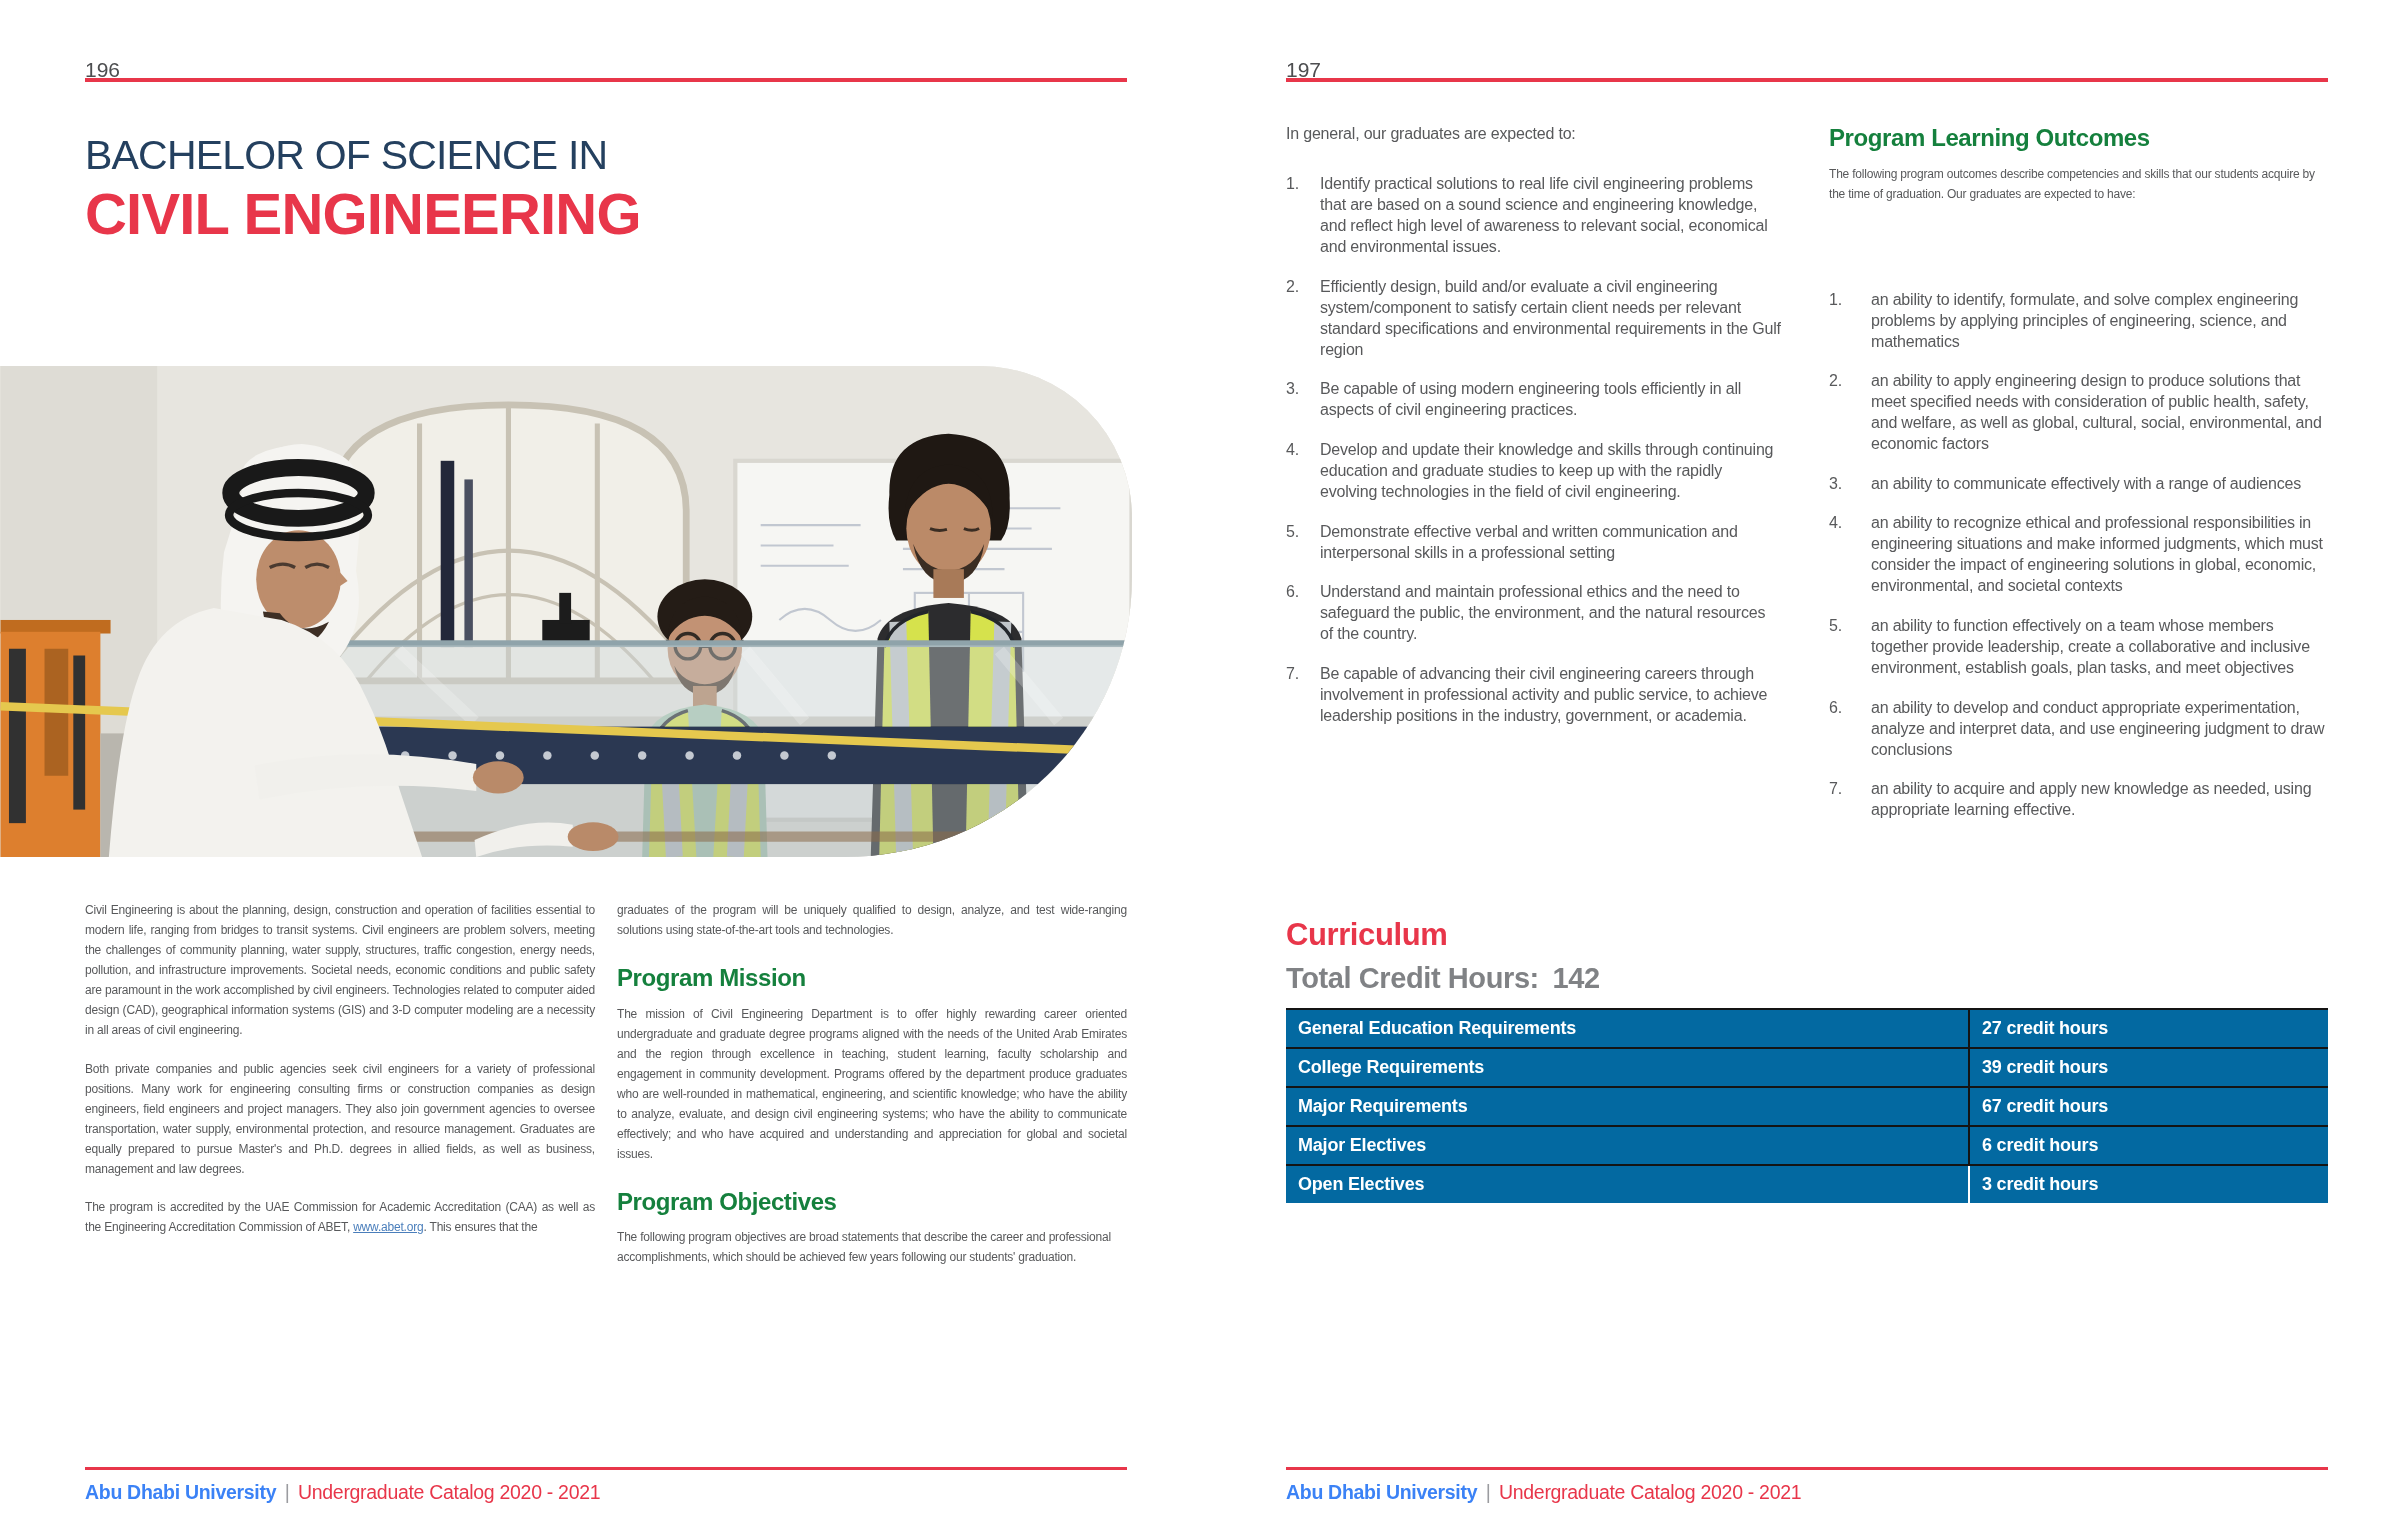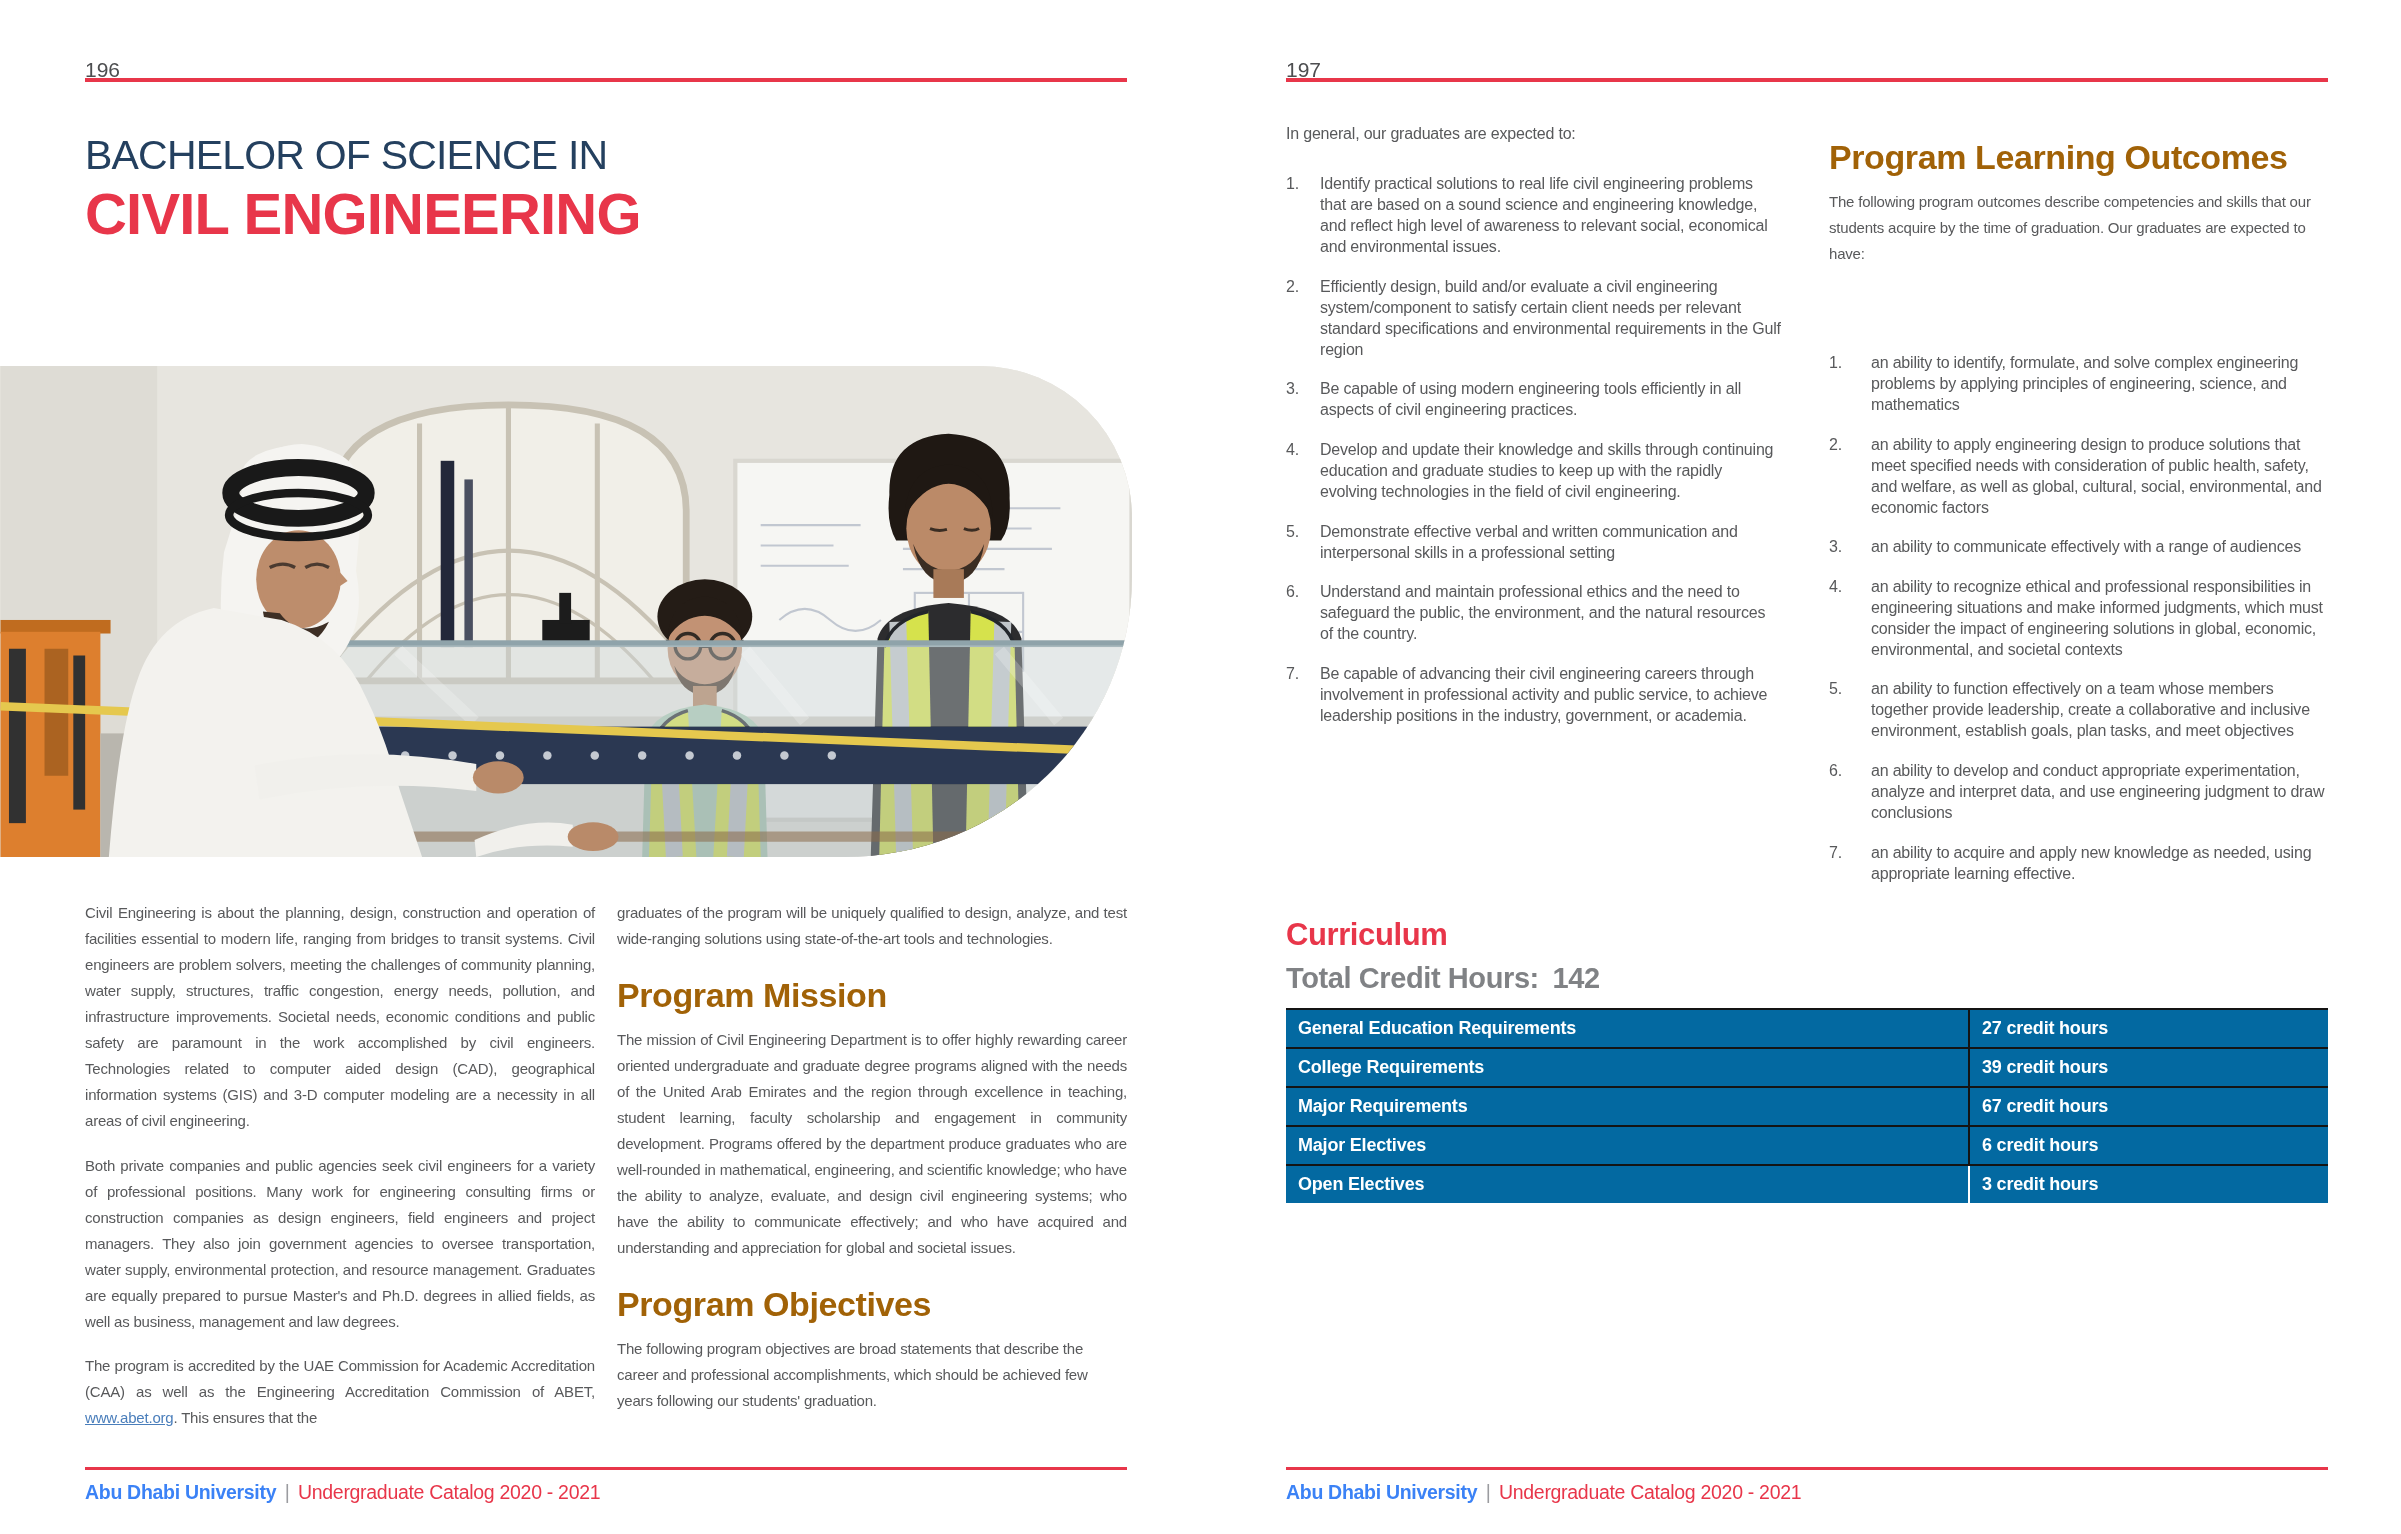--- a/index.html
+++ b/index.html
@@ -21,23 +21,23 @@
 
   .cols{position:absolute;display:flex;}
   .cols-l{top:900px;left:85px;width:1042px;gap:22px;}
   .cols-r{top:124px;left:85px;width:1042px;gap:47px;}
   .col{min-width:0;}
   .col-a{width:510px;}
   .col-b{width:510px;}
   .col-ra{width:496px;}
   .col-rb{width:498px;}
 
-  h2.sec{font-size:34px;font-weight:700;color:#a16207;margin:14px 0 12px 0;letter-spacing:-0.4px;line-height:1.15;}
+  h2.sec{font-size:24px;font-weight:700;color:#15803d;margin:0 0 12px 0;letter-spacing:-0.4px;line-height:1.15;}
   h2.sec-mt{margin-top:24px;}
-  p.body{font-size:15px;line-height:26px;margin:0 0 18.6px 0;text-align:justify;letter-spacing:-0.2px;}
+  p.body{font-size:12px;line-height:20px;margin:0 0 18.6px 0;text-align:justify;letter-spacing:-0.2px;}
   p.body.lastp{margin-bottom:0;}
   p.body.ragged{text-align:left;}
   a.link{color:#4a7ebb;text-decoration:underline;cursor:pointer;}
 
   .r-intro{font-size:16px;line-height:20.3px;letter-spacing:-0.2px;margin:0 0 29px 0;}
   .nlist{display:block;}
   .nitem{display:flex;margin-bottom:18.6px;font-size:16px;line-height:21px;letter-spacing:-0.2px;}
   .nitem .num{flex:none;width:34px;}
   .nitem .itx{flex:1;}
   .plist{margin-top:85px;}

